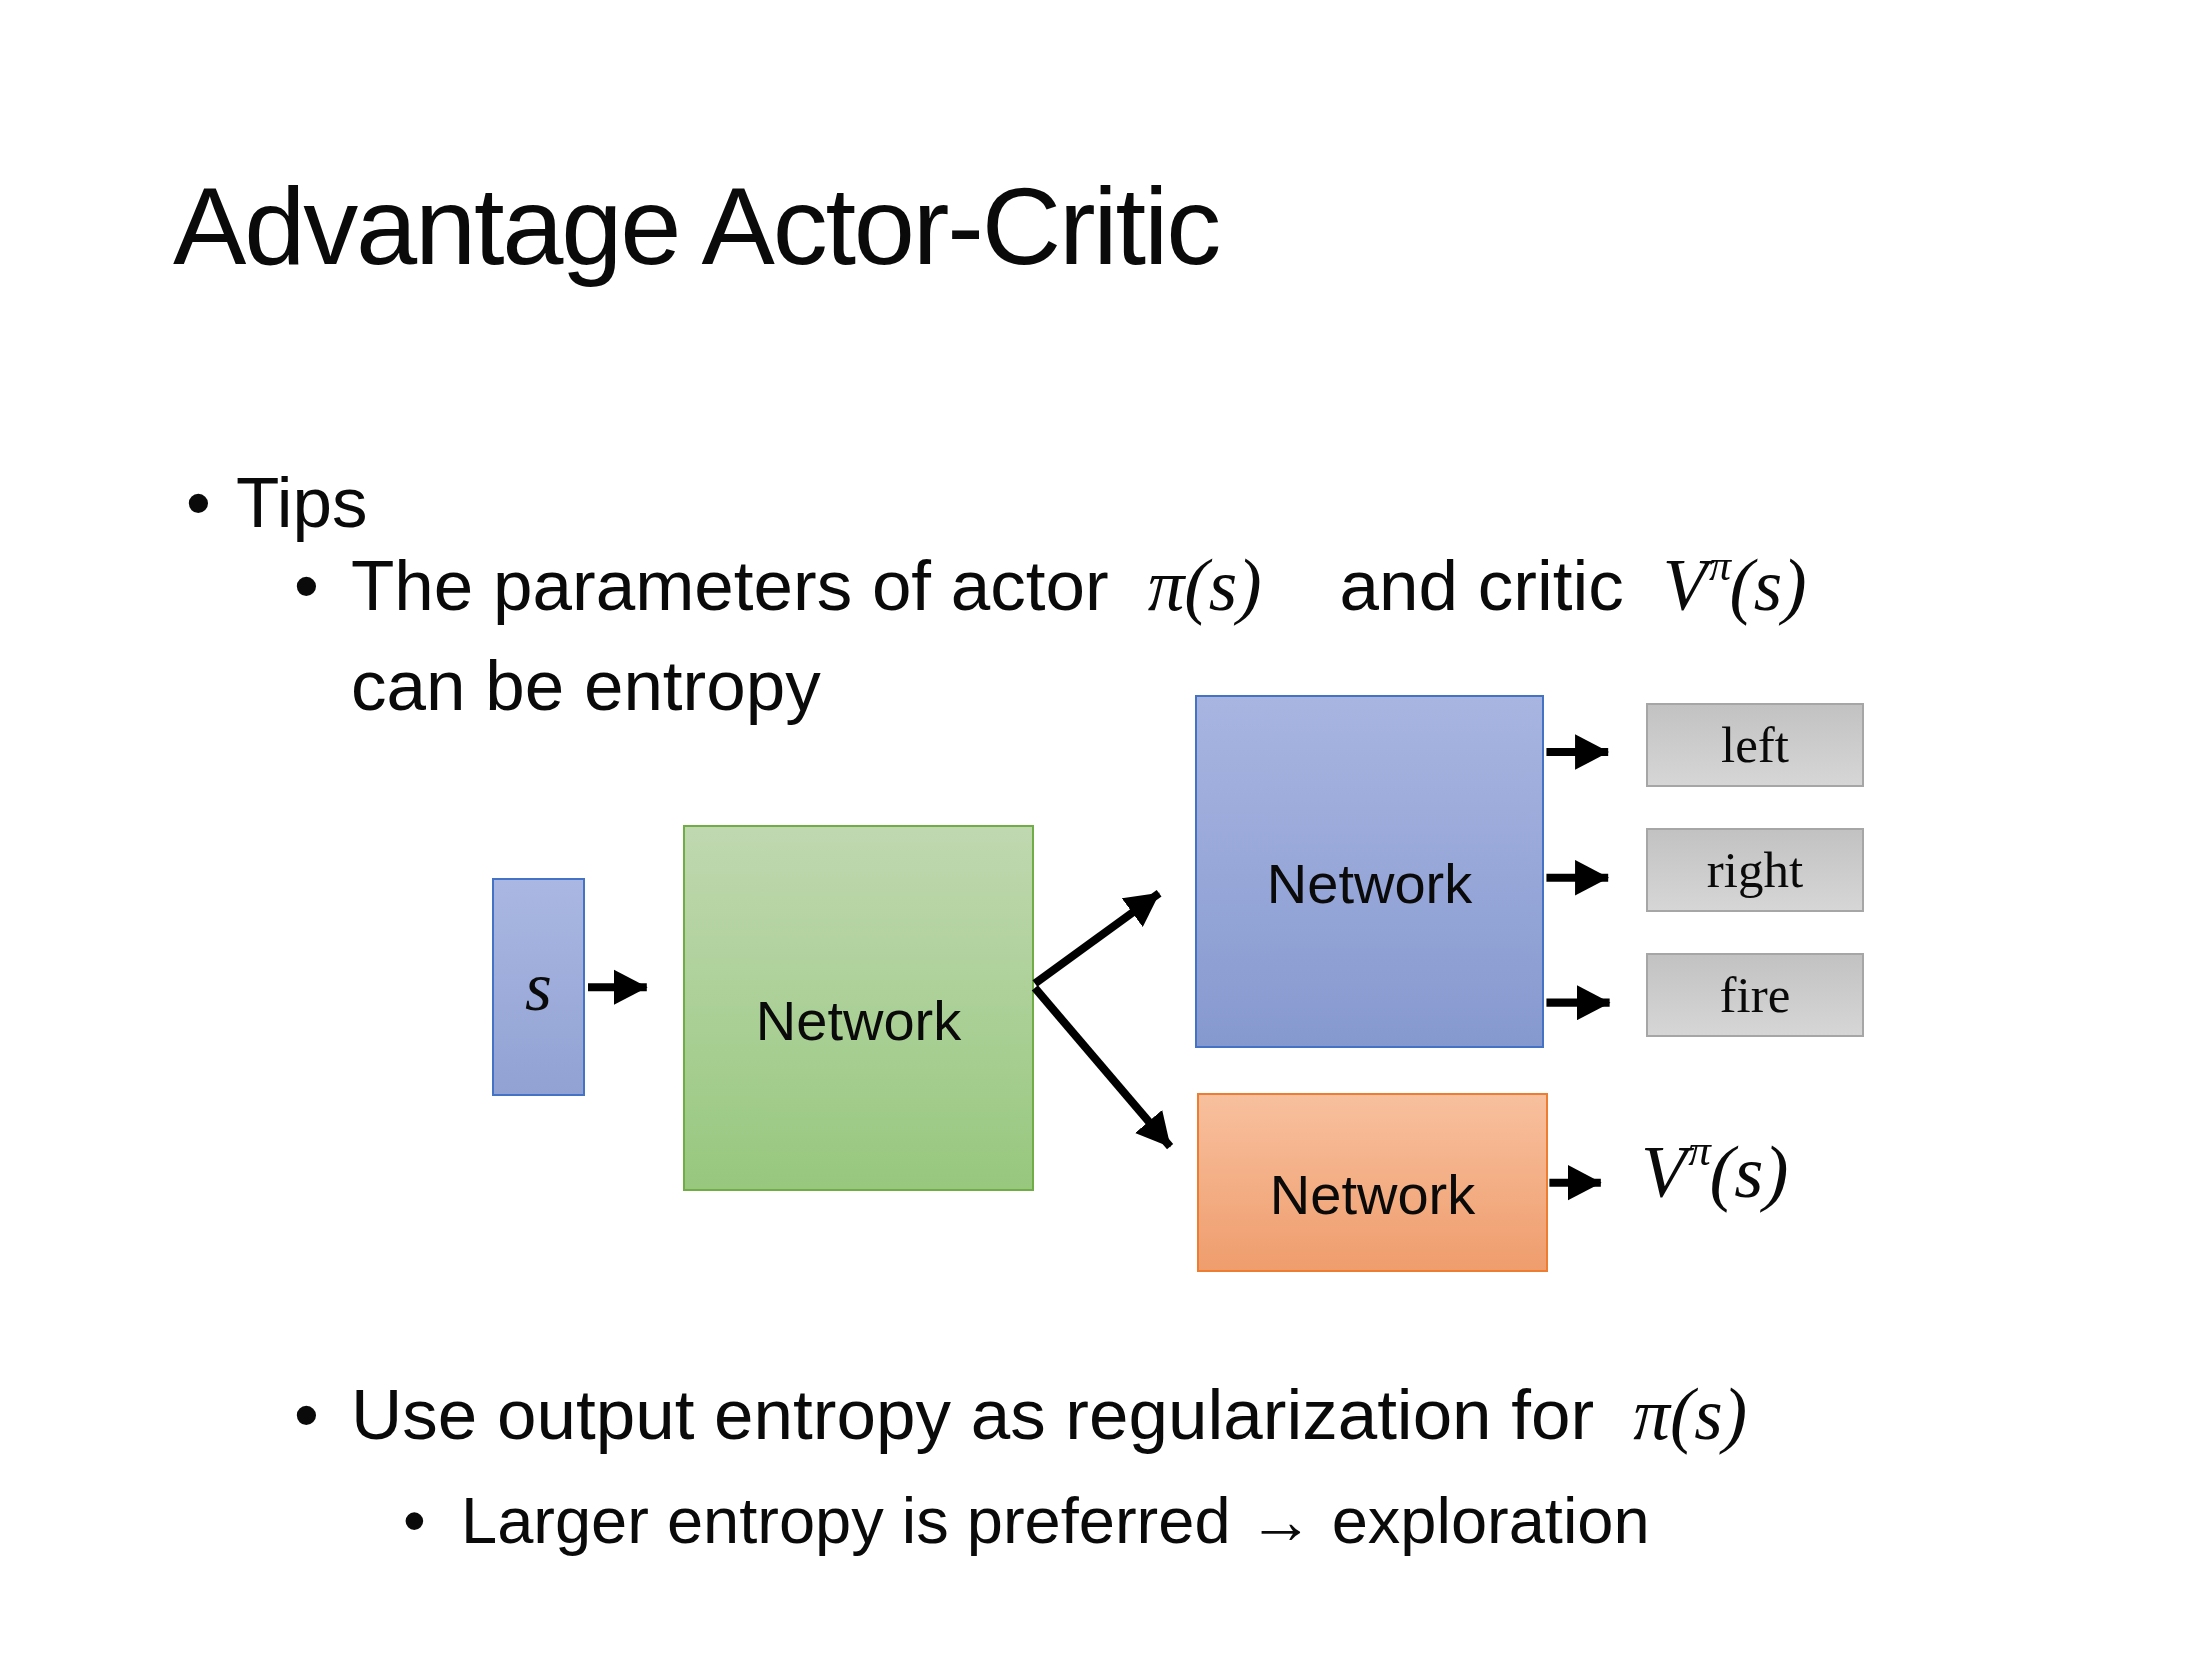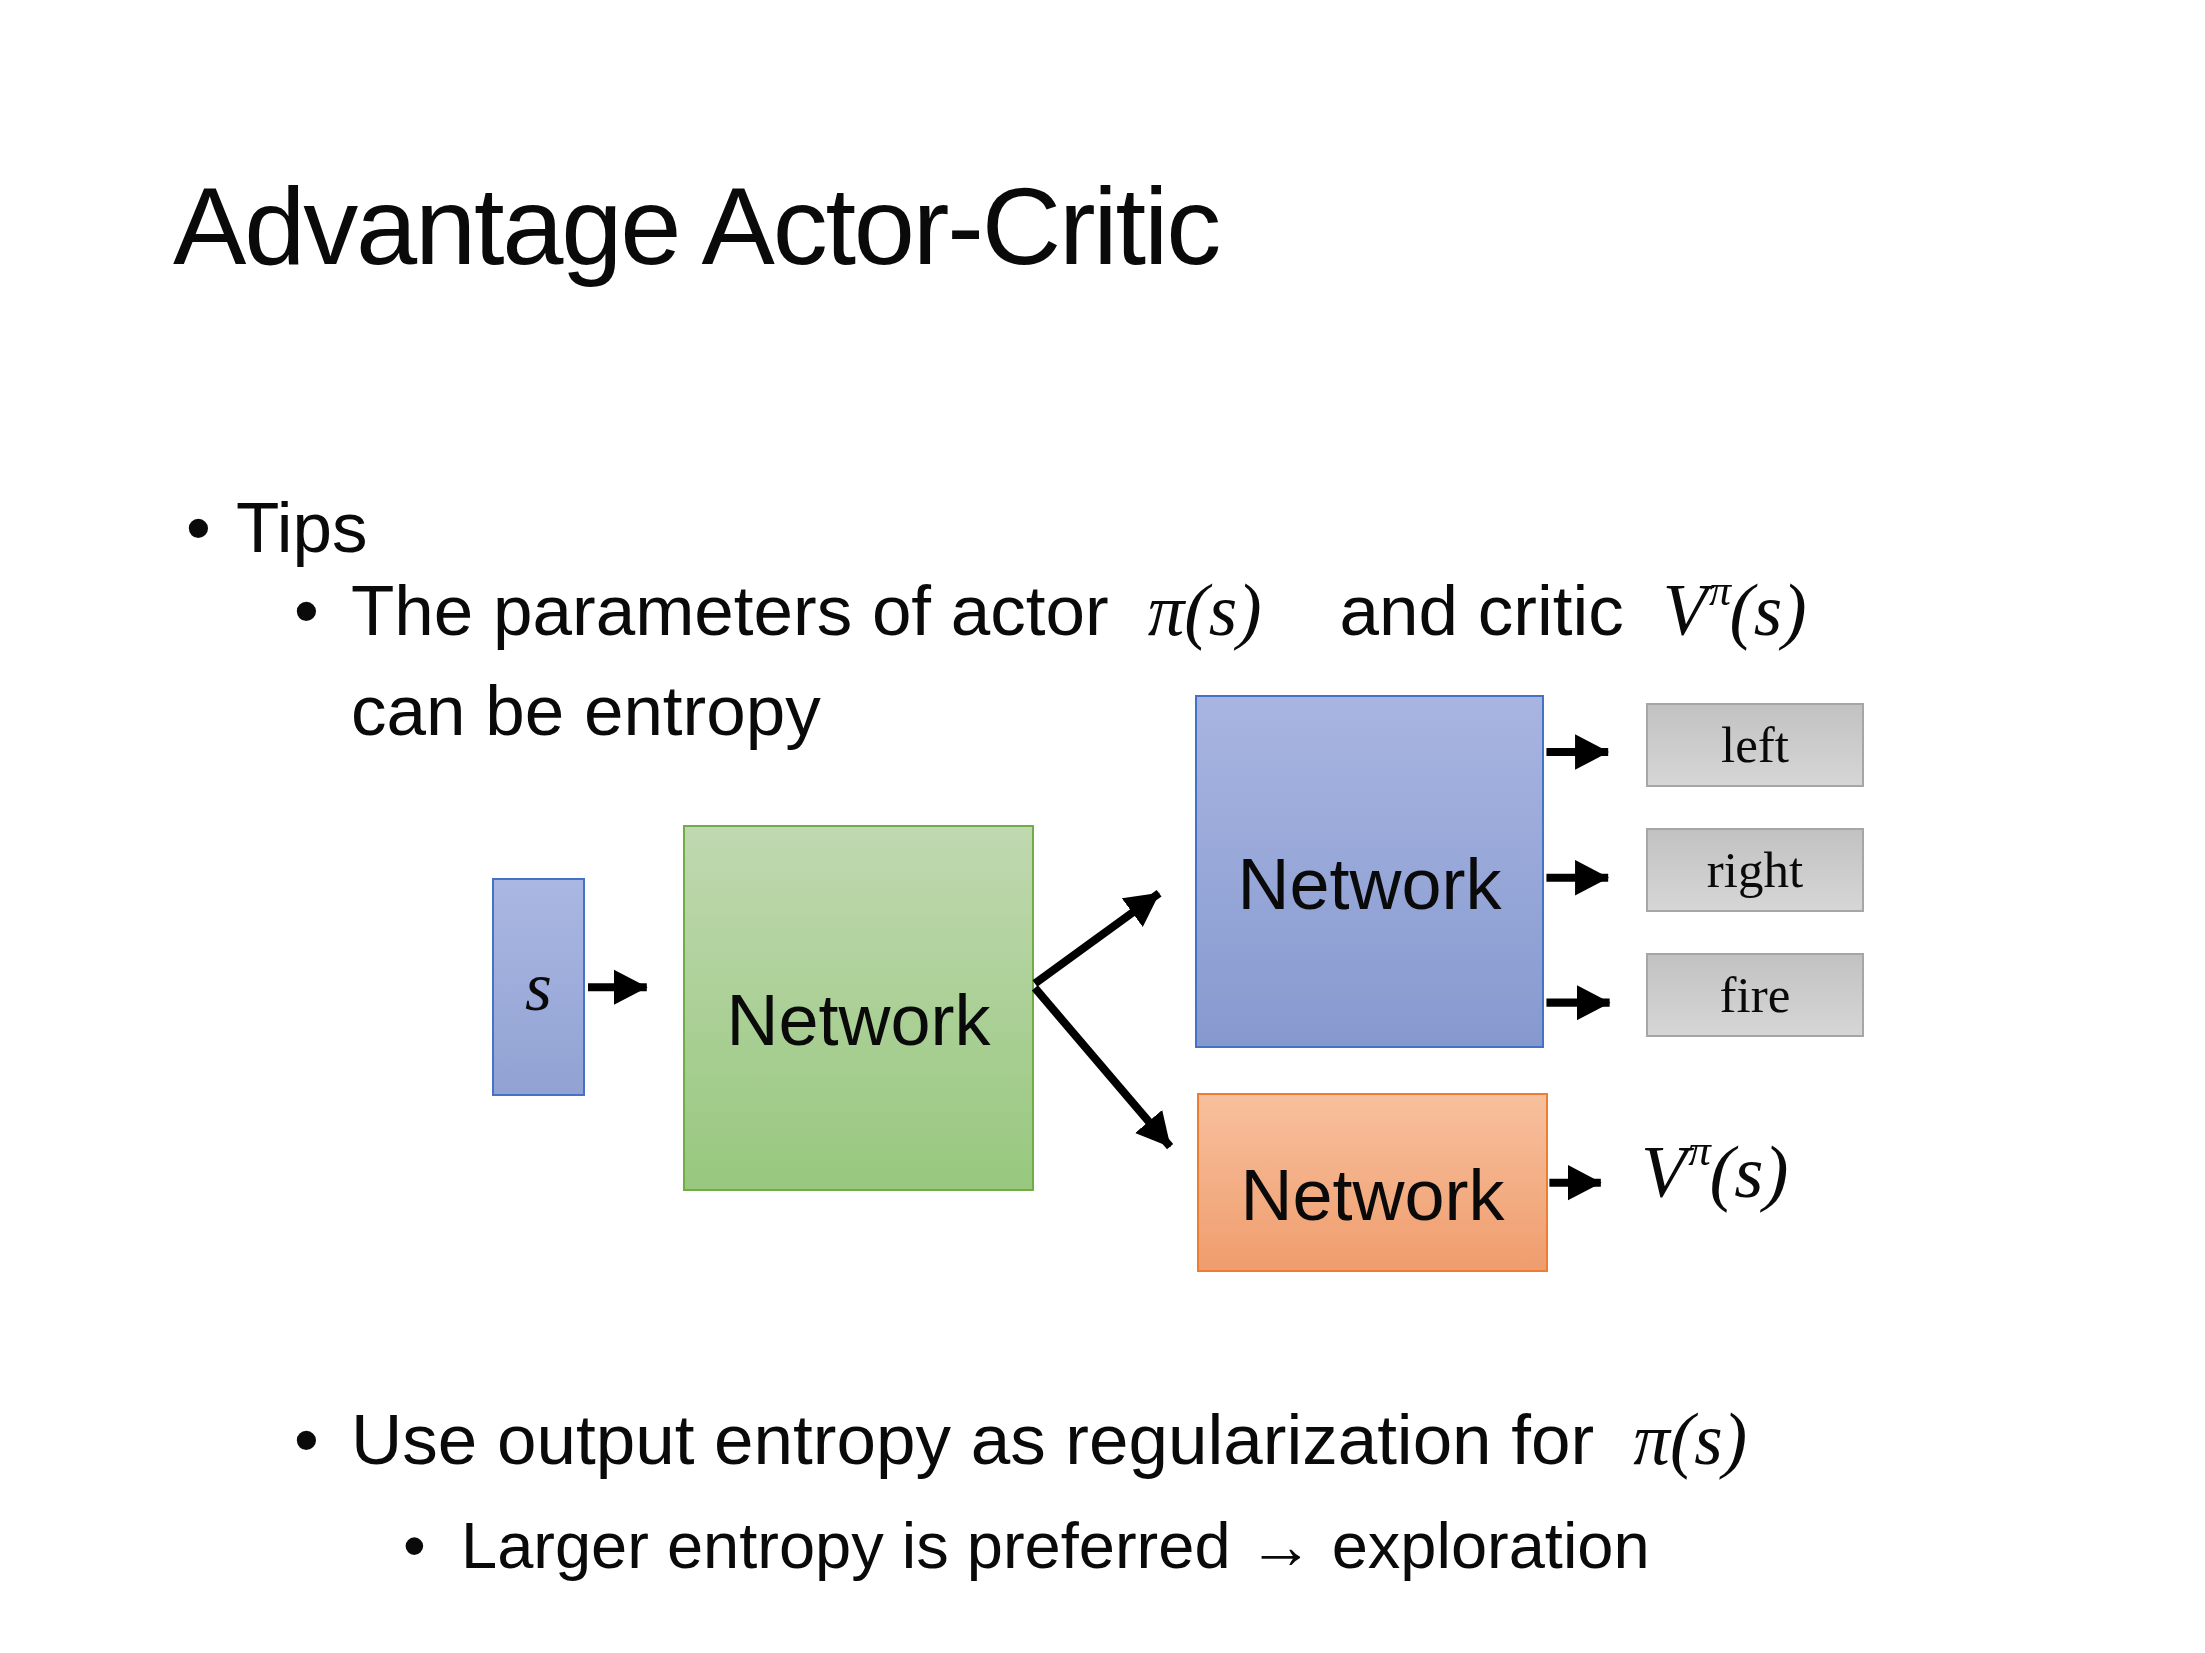--- a/index.html
+++ b/index.html
@@ -11,21 +11,21 @@
     color:#0a0a0a;
     overflow:hidden;
   }
   .abs{position:absolute;}
   .title{
     left:173px;top:163px;
     font-size:110px;line-height:1.15;
     font-weight:400;letter-spacing:-2.2px;
     white-space:nowrap;
   }
-  .brow{white-space:nowrap;margin-top:25px;}
+  .brow{white-space:nowrap;}
   .b1{left:186px;top:462px;font-size:71px;}
   .b2a{left:294px;top:544px;font-size:71px;}
   .b2b{left:351px;top:645px;font-size:71px;}
   .b2c{left:294px;top:1373px;font-size:71px;}
   .b3{left:403px;top:1483px;font-size:65px;}
   .mk{display:inline-block;}
   .mk-l1{width:50px;}
   .mk-l2{width:57px;}
   .mk-l3{width:58px;}
   .math{
@@ -37,21 +37,21 @@
     font-size:60%;
     font-style:italic;
     position:relative;top:-4.4px;left:1.5px;
   }
   .gap{display:inline-block;width:0.55em;}
   .box{
     position:absolute;
     box-sizing:border-box;
     display:flex;align-items:center;justify-content:center;
   }
-  .netlabel{font-size:72px;color:#0a0a0a;margin-top:24px;}
+  .netlabel{font-size:56px;color:#0a0a0a;margin-top:24px;}
   .state-box{
     left:492px;top:878px;width:93px;height:218px;
     background:linear-gradient(#AAB7E2,#91A2D3);
     border:2.2px solid #4472C4;
     font-family:"Liberation Serif",serif;font-style:italic;font-size:69px;
   }
   .shared-box{
     left:683px;top:825px;width:351px;height:366px;
     background:linear-gradient(#C0D8B0,#97C87E);
     border:2.9px solid #70AD47;

